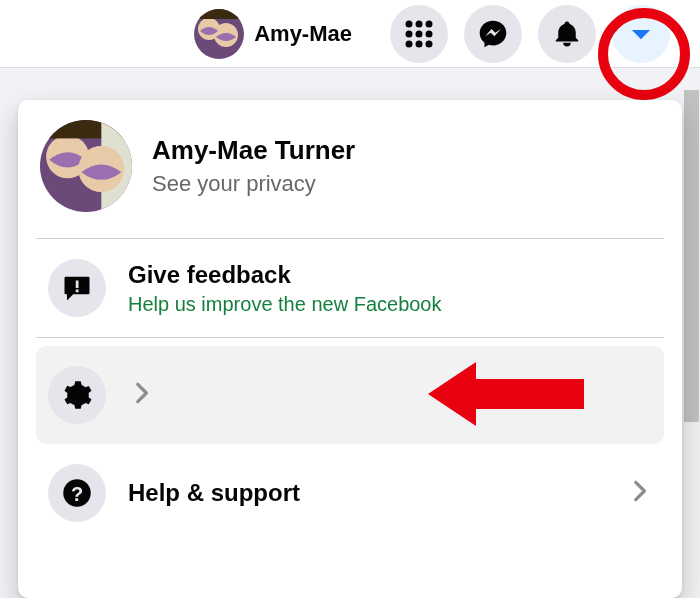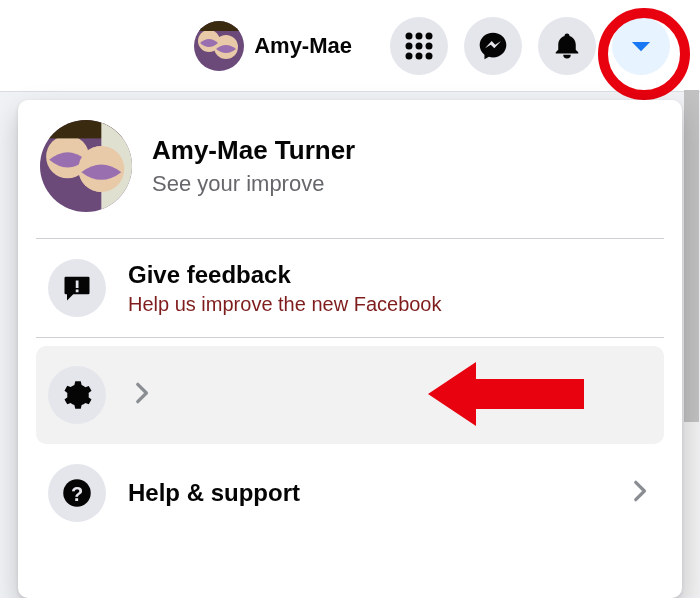--- a/index.html
+++ b/index.html
@@ -1,19 +1,19 @@
 <!DOCTYPE html>
 <html><head>
 <meta charset="utf-8">
 <style>
   *{box-sizing:border-box;margin:0;padding:0;font-family:Helvetica,Arial,sans-serif;}
   body{width:700px;height:598px;background:#f0f2f5;position:relative;overflow:hidden;}
 
   
-  .topbar{position:absolute;left:0;right:0;top:0;height:92px;background:#ffffff;
+  .topbar{position:absolute;left:0;right:0;top:0;height:68px;background:#ffffff;
           border-bottom:1px solid #dadde1;display:flex;align-items:center;
           justify-content:flex-end;padding-right:30px;}
   .profile-chip{display:flex;align-items:center;gap:10px;margin-right:22px;cursor:pointer;}
   .profile-chip .avatar{width:50px;height:50px;border-radius:50%;overflow:hidden;}
   .profile-chip .name{font-size:22px;font-weight:600;color:#050505;}
   .nav-btn{width:58px;height:58px;border-radius:50%;background:#e4e6eb;
            display:flex;align-items:center;justify-content:center;margin-left:16px;
            cursor:pointer;position:relative;}
   .nav-btn.active{background:#e7f3ff;}
   .avatar-svg{width:100%;height:100%;}
@@ -30,21 +30,21 @@
   .profile-row .title{font-size:26px;font-weight:700;color:#050505;line-height:1.2;}
   .profile-row .sub{font-size:22px;color:#65676b;margin-top:4px;}
   .divider{height:1px;background:#ced0d4;}
 
   .row{display:flex;align-items:center;gap:22px;padding:20px 12px;border-radius:10px;cursor:pointer;position:relative;}
   .row.highlighted{background:#f2f2f2;}
   .row .icon-circle{width:58px;height:58px;border-radius:50%;background:#e4e6eb;
                     display:flex;align-items:center;justify-content:center;flex-shrink:0;}
   .row .labels{flex:1;}
   .row .label{font-size:24px;font-weight:700;color:#050505;}
-  .row .sub{font-size:20px;color:#7f1d1d;margin-top:4px;}
+  .row .sub{font-size:20px;color:#15803d;margin-top:4px;}
   .row .chev{color:#8a8d91;}
 
   .red-arrow{position:absolute;left:388px;top:8px;pointer-events:none;}
 
   .scrollbar{position:absolute;right:1px;top:90px;width:15px;height:506px;background:#f1f1f1;}
   .scroll-thumb{position:absolute;top:0;left:0;right:0;height:332px;background:#c1c1c1;}
 </style>
 </head>
 <body>
 
@@ -116,21 +116,21 @@
         <path d="M6 26 Q18 16 30 26 Q18 36 6 26" fill="#9a6fb0"></path>
         <path d="M27 34 Q40 24 53 34 Q40 44 27 34" fill="#9a6fb0"></path>
         <rect x="0" y="0" width="60" height="12" fill="#3a2a10"></rect>
         <rect x="40" y="0" width="20" height="60" fill="#e0e0d0"></rect>
         <circle cx="40" cy="32" r="15" fill="#e8c9a8"></circle>
         <path d="M27 34 Q40 24 53 34 Q40 44 27 34" fill="#9a6fb0"></path>
       </svg>
     </div>
     <div class="labels">
       <div class="title">Amy-Mae Turner</div>
-      <div class="sub">See your improve</div>
+      <div class="sub">See your privacy</div>
     </div>
   </div>
 
   <div class="divider"></div>
 
   <div class="row">
     <div class="icon-circle">
       <svg width="30" height="30" viewBox="0 0 24 24">
         <path fill="#050505" d="M3 3h18a1 1 0 0 1 1 1v12a1 1 0 0 1-1 1H9l-5 5V17H3a1 1 0 0 1-1-1V4a1 1 0 0 1 1-1z"></path>
         <rect x="11" y="6" width="2.2" height="6" fill="#e4e6eb"></rect>

